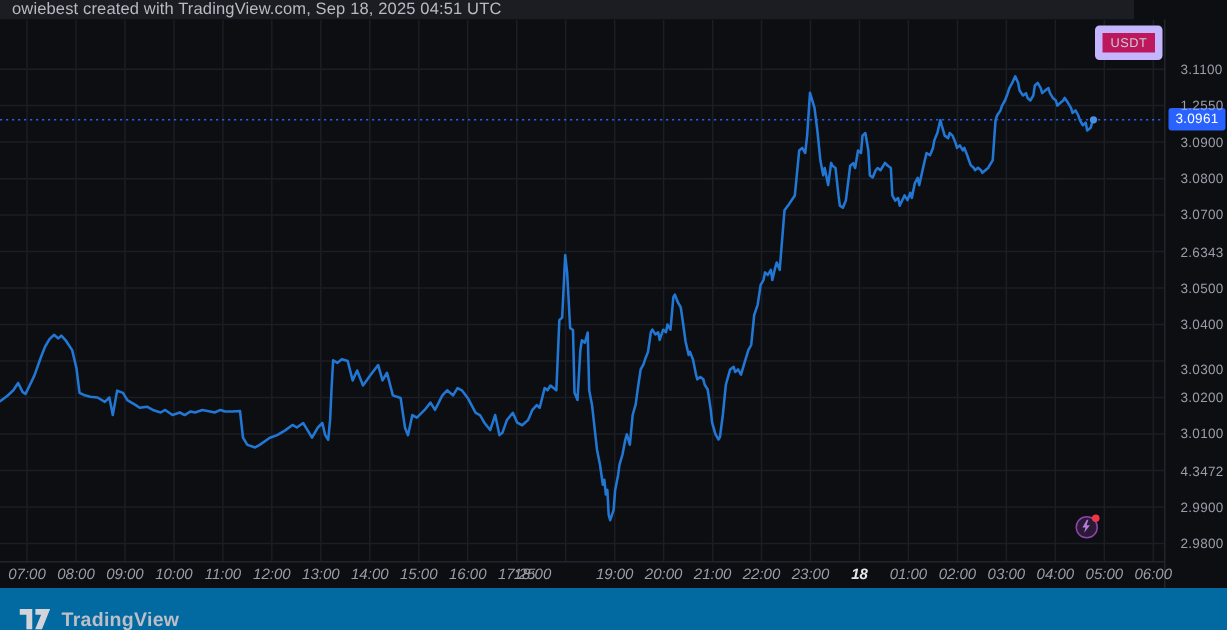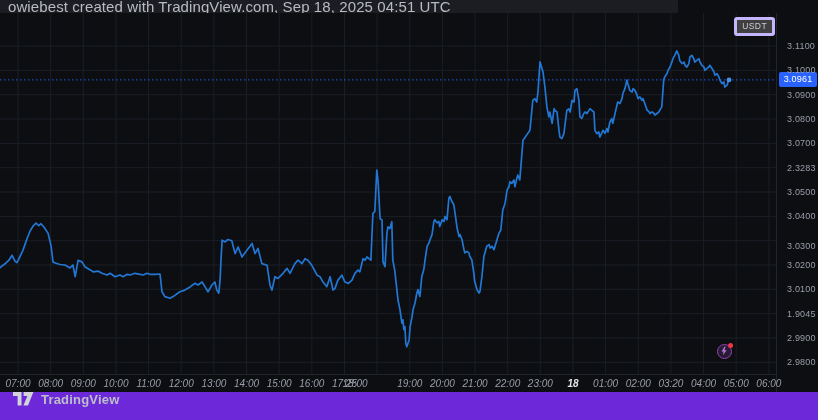--- a/index.html
+++ b/index.html
@@ -1,52 +1,52 @@
 <!DOCTYPE html>
 <html><head>
 <meta charset="utf-8">
 <style>
   html,body{margin:0;padding:0;background:#000;}
   .frame{position:relative;width:818px;height:420px;background:#0c0e12;overflow:hidden;
          font-family:"Liberation Sans",sans-serif;-webkit-font-smoothing:antialiased;}
   
-  .attribution{position:absolute;left:0;top:0;width:678px;height:13px;background:#1b1d23;
-               color:#b8bbc2;font-size:15px;line-height:13px;padding-left:8px;box-sizing:border-box;
+  .attribution{position:absolute;left:0;top:0;width:756px;height:13px;background:#1b1d23;
+               color:#b8bbc2;font-size:11px;line-height:13px;padding-left:8px;box-sizing:border-box;
                letter-spacing:.1px;white-space:nowrap;}
   
   .chart{position:absolute;left:0;top:13px;width:818px;height:379px;background:#0c0e12;}
   .plot-svg{position:absolute;left:0;top:0;}
   
   .legend{position:absolute;left:22px;top:6px;font-size:10px;color:#dadde3;white-space:nowrap;}
   .legend .sep{color:#787b86;margin:0 4px;}
   .legend .itv{color:#dadde3;}
   .legend .vals{color:#3179f5;margin-left:8px;}
   .legend .px{margin-right:6px;}
   
   .usdt{position:absolute;right:43px;top:4px;height:13px;line-height:13px;padding:0 5px;
-        border:3px solid #c4b5fd;border-radius:3px;background:#404040;color:#c9ccd3;
+        border:5px solid #c4b5fd;border-radius:3px;background:#be185d;color:#c9ccd3;
         font-size:8.5px;letter-spacing:.4px;}
   
   .price-axis{position:absolute;left:776px;top:0;width:42px;height:379px;border-left:1px solid #20242c;}
   .price-axis .tick{position:absolute;left:10px;font-size:9px;color:#9a9ea8;letter-spacing:.2px;}
   .last-badge{position:absolute;left:2px;width:38px;height:15px;background:#2962ff;border-radius:2px;
               color:#fff;font-size:9px;line-height:15px;text-align:center;letter-spacing:.2px;}
   
   .time-axis{position:absolute;left:0;top:361px;width:776px;height:18px;border-top:1px solid #20242c;}
   .time-axis .tick{position:absolute;top:0;width:34px;margin-left:-17px;text-align:center;
                    font-size:10px;line-height:18px;color:#9a9ea8;font-style:italic;}
   .time-axis .tick.em{color:#e4e6ea;font-weight:bold;}
   
   .event-marker{position:absolute;left:717px;top:331px;width:15px;height:15px;border-radius:50%;
                 border:1.5px solid #8e44ad;background:#2b1a36;box-sizing:border-box;}
   .event-marker .dot{position:absolute;right:-2px;top:-2px;width:5px;height:5px;border-radius:50%;
                      background:#f23645;}
   
-  .footer{position:absolute;left:0;top:392px;width:818px;height:28px;background:#6d28d9;
-          display:flex;align-items:flex-start;}
+  .footer{position:absolute;left:0;top:392px;width:818px;height:28px;background:#0369a1;
+          display:flex;align-items:flex-end;}
   .footer .mark{margin-left:13px;display:flex;align-items:center;}
   .footer .brand{margin-left:7px;color:#bcbfc7;font-size:13px;font-weight:bold;letter-spacing:.2px;}
 </style>
 </head>
 <body>
 
 <div class="frame">
 
   <div class="attribution">
     <span>owiebest created with TradingView.com, Sep 18, 2025 04:51 UTC</span>
@@ -96,31 +96,31 @@
         <polyline points="0.1,254.5 5.0,250.8 8.9,247.2 12.1,242.3 15.1,248.4 17.0,249.6 20.0,243.5 22.9,237.4 27.2,225.3 30.1,218.0 33.0,213.1 36.0,210.2 38.9,212.6 40.9,210.7 44.1,214.3 48.1,220.4 51.0,232.6 53.0,248.9 55.9,250.3 60.1,251.5 65.0,252.0 69.9,254.9 72.9,252.0 75.2,263.7 78.1,247.4 82.0,248.9 84.9,253.7 90.2,256.9 93.1,258.8 98.0,258.1 101.9,260.3 107.1,262.0 110.1,260.3 115.0,263.7 119.9,262.0 123.1,263.7 127.1,261.3 130.0,262.0 134.9,260.3 140.1,261.3 143.1,262.0 147.0,260.3 149.9,261.3 155.1,261.3 160.0,261.0 162.0,278.8 164.9,283.6 170.1,285.3 173.1,283.6 179.9,278.8 184.8,277.1 190.1,273.9 195.0,270.3 197.9,272.0 202.1,269.0 205.1,273.9 208.0,278.8 211.9,272.0 214.9,269.0 216.8,277.1 218.8,280.2 220.1,266.6 221.1,244.7 222.1,227.2 225.0,228.9 227.9,226.5 231.8,227.7 235.1,240.6 238.1,234.0 242.0,244.0 246.9,237.2 252.1,230.4 255.0,240.6 258.0,235.5 261.9,250.6 267.1,252.3 270.0,272.2 272.0,277.1 274.9,263.7 277.9,265.4 283.1,260.3 287.0,255.4 290.0,260.3 294.9,250.6 298.1,247.2 302.0,250.6 305.0,245.7 307.9,247.2 311.8,252.3 317.1,262.2 320.0,263.7 322.9,268.8 326.8,273.7 330.1,263.7 333.0,277.1 335.0,275.4 337.9,267.1 341.9,262.2 344.8,268.8 348.1,270.5 352.0,267.1 354.9,260.3 357.9,257.1 359.8,258.8 363.1,245.7 365.0,247.2 367.0,244.0 369.0,245.7 370.9,247.2 372.9,200.4 374.8,198.7 376.8,157.1 378.1,168.8 380.1,205.8 382.0,207.0 383.0,248.9 385.0,253.7 386.9,220.4 387.9,213.8 389.9,215.5 391.8,208.7 392.8,247.2 394.7,257.1 398.0,286.8 400.0,296.8 401.9,310.2 402.9,306.8 403.9,316.7 404.9,313.6 405.8,330.3 406.8,333.8 409.1,326.9 410.1,313.6 412.1,303.6 413.0,296.8 415.0,290.0 416.9,280.0 417.9,276.6 419.9,283.4 421.8,263.5 423.8,256.6 425.1,246.7 427.1,233.3 429.0,229.9 430.0,226.7 432.0,221.6 433.9,208.5 434.9,206.8 436.9,209.9 438.8,208.5 439.8,213.6 442.1,206.8 444.0,208.5 445.0,203.4 447.0,206.8 448.9,185.1 449.9,183.4 451.9,188.5 453.8,191.7 454.8,198.5 457.1,215.0 459.1,223.6 460.0,221.6 462.0,226.7 464.0,236.7 464.9,239.9 466.9,238.4 468.9,239.9 469.8,243.5 471.8,246.7 473.8,260.0 474.7,268.6 477.0,276.6 479.0,280.0 480.0,278.3 481.9,263.5 483.9,243.5 484.9,239.9 486.8,233.3 489.1,231.6 490.1,235.0 492.0,233.3 494.0,236.7 496.0,229.9 497.9,223.8 498.9,220.4 500.8,217.0 502.8,197.0 505.1,190.2 507.1,176.9 509.0,173.7 510.0,168.6 511.9,170.3 513.9,166.9 514.9,173.7 516.8,165.4 517.8,162.0 519.8,166.9 523.0,127.2 526.0,123.1 529.9,117.3 532.8,87.3 534.8,85.6 536.8,89.0 538.1,77.4 540.0,48.9 543.0,58.9 544.9,74.0 546.9,93.9 548.8,103.9 549.8,99.0 552.1,110.4 554.1,95.6 555.0,97.5 557.0,99.0 559.0,117.3 559.9,124.1 561.9,125.5 563.9,120.7 566.8,97.5 568.8,95.8 570.1,99.0 572.0,87.3 574.0,89.0 575.0,77.4 576.9,75.7 578.9,87.3 579.9,103.9 581.8,105.3 583.8,100.5 585.1,99.0 587.0,100.5 590.0,95.6 591.9,97.5 593.9,99.0 594.9,117.3 596.8,120.7 598.8,119.0 599.8,124.1 603.0,117.3 605.0,120.4 606.9,115.5 607.9,119.0 609.9,109.0 611.8,105.6 612.8,110.4 615.8,97.1 617.7,89.0 620.0,90.5 622.0,85.6 622.9,80.5 624.9,75.7 626.9,67.1 627.8,70.5 629.8,77.4 632.1,79.1 633.1,75.7 635.0,77.4 637.0,82.2 638.0,85.6 639.9,83.9 641.9,87.3 642.9,85.6 644.8,90.5 647.1,97.1 649.1,98.8 650.0,100.5 652.0,98.8 654.0,100.5 654.9,102.2 656.9,100.5 658.9,98.8 659.8,97.1 661.8,93.9 663.7,67.1 664.7,64.0 667.0,60.6 668.0,57.4 670.0,54.0 671.9,48.9 672.9,45.7 674.8,42.3 676.8,37.9 678.8,42.3 679.7,47.4 682.0,50.6 684.0,49.1 685.0,52.3 686.9,54.0 688.9,50.6 689.9,44.0 691.8,42.3 693.8,45.7 694.8,49.1 696.7,47.4 699.0,45.7 700.0,49.1 701.9,52.3 703.9,54.0 704.9,57.4 706.8,55.7 708.8,54.0 709.8,52.3 712.1,55.7 714.0,58.9 715.0,62.3 717.0,60.6 718.9,64.0 719.9,67.1 721.9,70.5 723.8,68.8 724.8,74.0 727.1,72.2 728.1,68.8 729.0,66.9" fill="none" stroke="#2277d4" stroke-width="1.7" stroke-linejoin="round" stroke-linecap="round"></polyline>
         <circle cx="729.0" cy="66.9" r="2.4" fill="#4a90e2"></circle>
       </svg>
 
 
     <div class="usdt">USDT</div>
 
     <div class="price-axis" id="price-axis">
       <div class="last-badge" id="last-badge" style="top: 59.3969px;">3.0961</div>
     <div class="tick" style="top: 28.0836px;">3.1100</div>
-        <div class="tick" style="top: 52.4097px;">3.1000</div>
+        <div class="tick" style="top: 52.4097px;">1.2550</div>
         <div class="tick" style="top: 76.7358px;">3.0900</div>
         <div class="tick" style="top: 101.062px;">3.0800</div>
         <div class="tick" style="top: 125.388px;">3.0700</div>
-        <div class="tick" style="top: 149.714px;">2.3283</div>
+        <div class="tick" style="top: 149.714px;">2.6343</div>
         <div class="tick" style="top: 174.04px;">3.0500</div>
         <div class="tick" style="top: 198.367px;">3.0400</div>
         <div class="tick" style="top: 228px;">3.0300</div>
         <div class="tick" style="top: 247.019px;">3.0200</div>
         <div class="tick" style="top: 271.345px;">3.0100</div>
-        <div class="tick" style="top: 295.671px;">1.9045</div>
+        <div class="tick" style="top: 295.671px;">4.3472</div>
         <div class="tick" style="top: 319.997px;">2.9900</div>
         <div class="tick" style="top: 344.323px;">2.9800</div>
       </div>
 
     <div class="time-axis" id="time-axis">
         <div class="tick" style="left: 18.0203px;">07:00</div>
         <div class="tick" style="left: 50.6659px;">08:00</div>
         <div class="tick" style="left: 83.3114px;">09:00</div>
         <div class="tick" style="left: 115.957px;">10:00</div>
         <div class="tick" style="left: 148.602px;">11:00</div>
@@ -132,21 +132,21 @@
         <div class="tick" style="left: 344.476px;">17:25</div>
         <div class="tick" style="left: 355px;">18:00</div>
         <div class="tick" style="left: 409.767px;">19:00</div>
         <div class="tick" style="left: 442.412px;">20:00</div>
         <div class="tick" style="left: 475.058px;">21:00</div>
         <div class="tick" style="left: 507.703px;">22:00</div>
         <div class="tick" style="left: 540.349px;">23:00</div>
         <div class="tick em" style="left: 572.994px;">18</div>
         <div class="tick" style="left: 605.64px;">01:00</div>
         <div class="tick" style="left: 638.286px;">02:00</div>
-        <div class="tick" style="left: 670.931px;">03:20</div>
+        <div class="tick" style="left: 670.931px;">03:00</div>
         <div class="tick" style="left: 703.577px;">04:00</div>
         <div class="tick" style="left: 736.222px;">05:00</div>
         <div class="tick" style="left: 768.868px;">06:00</div>
       </div>
 
     <div class="event-marker">
       <svg width="12" height="12" viewBox="0 0 12 12" style="position:absolute;left:0;top:0">
         <polygon points="6.6,1.5 3.6,6.6 5.6,6.6 4.8,10.2 8.6,5.2 6.4,5.2 7.6,1.5" fill="#b77bdc"></polygon>
       </svg>
       <span class="dot"></span>

